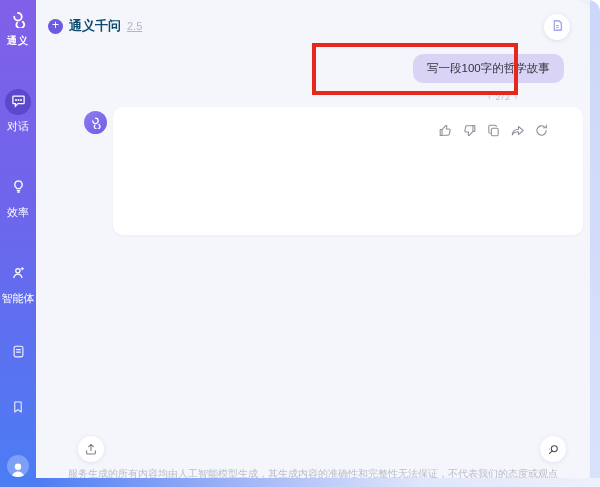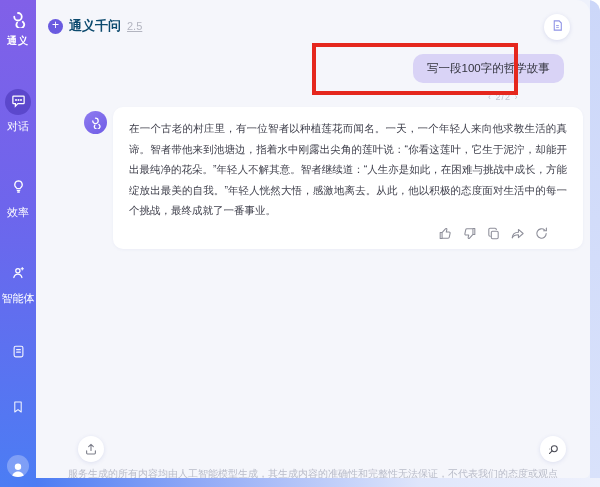--- a/index.html
+++ b/index.html
@@ -176,21 +176,20 @@
     </div>
     <div class="pagination">‹ 2/2 ›</div>
 
     <div class="ai-avatar">
       <svg width="13" height="13" viewBox="0 0 24 24" fill="none" stroke="#fff" stroke-width="2.4" stroke-linecap="round">
         <path d="M12 4 a5 5 0 1 1 -5 5"></path>
         <path d="M19 14 a5 5 0 1 1 -7 3" transform="rotate(14 12 12)"></path>
       </svg>
     </div>
     <div class="ai-bubble">
-      <div class="ai-text">在一个古老的村庄里，有一位智者以种植莲花而闻名。一天，一个年轻人来向他求教生活的真谛。智者带他来到池塘边，指着水中刚露出尖角的莲叶说：“你看这莲叶，它生于泥泞，却能开出最纯净的花朵。”年轻人不解其意。智者继续道：“人生亦是如此，在困难与挑战中成长，方能绽放出最美的自我。”年轻人恍然大悟，感激地离去。从此，他以积极的态度面对生活中的每一个挑战，最终成就了一番事业。</div>
       <div class="action-row">
         <span class="act">
           <svg width="15" height="15" viewBox="0 0 24 24" fill="none" stroke="currentColor" stroke-width="1.7" stroke-linejoin="round">
             <path d="M3.5 10.5 h3 V20 h-3 z M6.5 19.5 h9.6 c1 0 1.8-.7 2-1.6 l1.3-6.4 c.2-1-.6-2-1.7-2 h-4.4 l.9-4.2 c.2-1-1.4-1.9-2-1 L6.5 10.5"></path>
           </svg>
         </span>
         <span class="act">
           <svg width="15" height="15" viewBox="0 0 24 24" fill="none" stroke="currentColor" stroke-width="1.7" stroke-linejoin="round" transform="rotate(180)">
             <path d="M3.5 10.5 h3 V20 h-3 z M6.5 19.5 h9.6 c1 0 1.8-.7 2-1.6 l1.3-6.4 c.2-1-.6-2-1.7-2 h-4.4 l.9-4.2 c.2-1-1.4-1.9-2-1 L6.5 10.5"></path>
           </svg>

